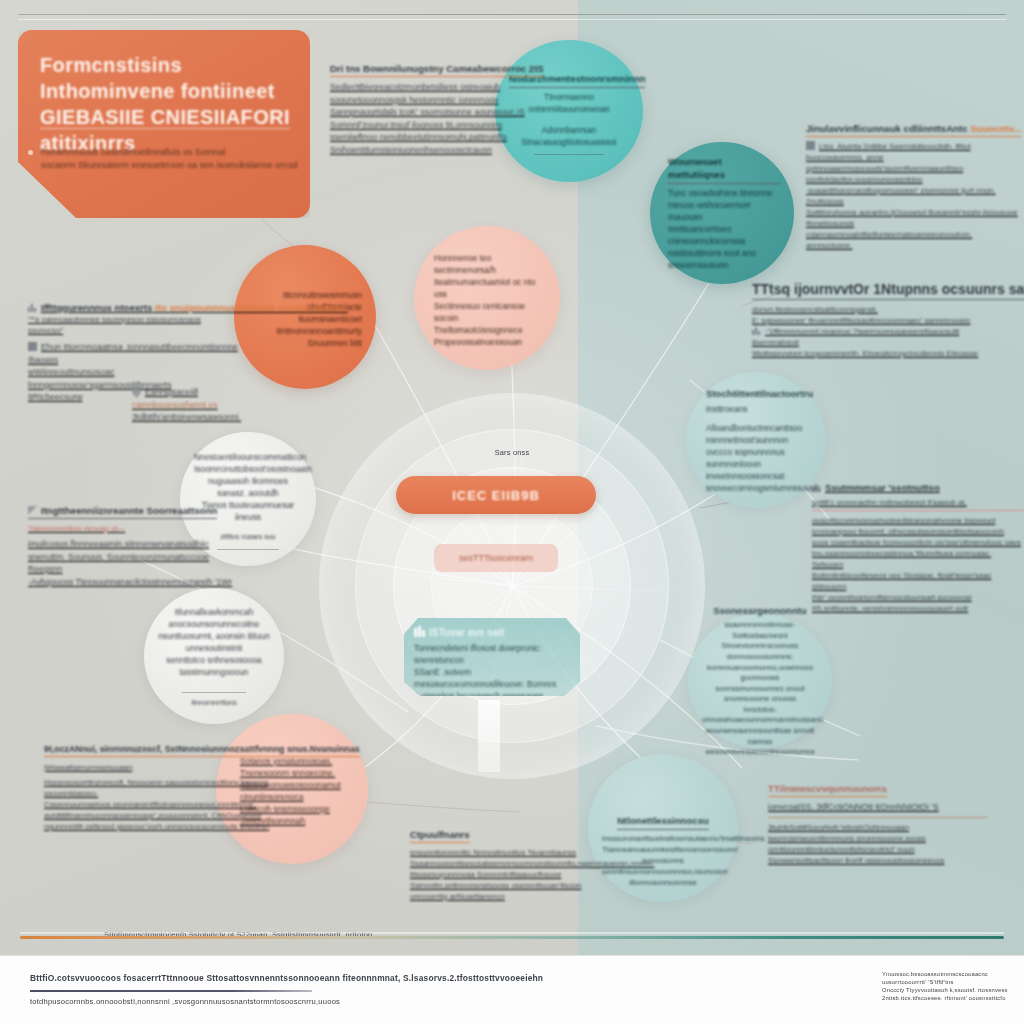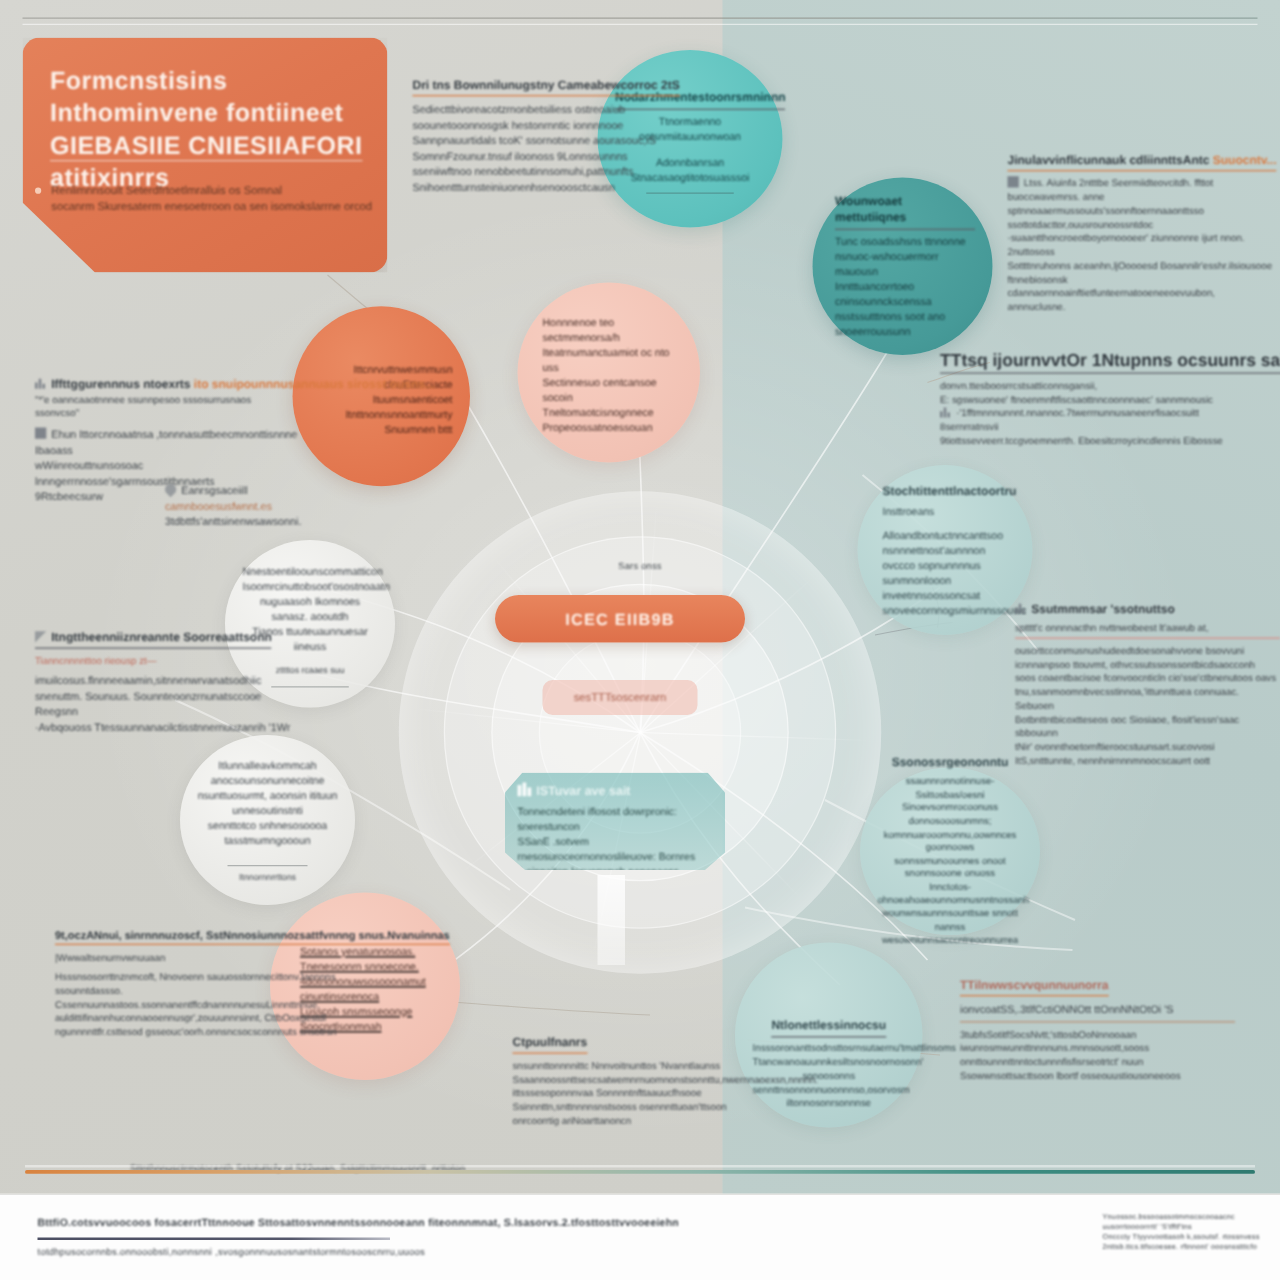--- a/index.html
+++ b/index.html
@@ -171,21 +171,21 @@
   .node.orange      { background:radial-gradient(circle at 36% 30%,#ea8a62,#e2764e 70%,#dc6e47 100%); box-shadow:0 4px 14px rgba(120,60,35,.18); }
   .node.orange .n-ttl, .node.orange .n-bd { color:#4c2418; }
   .node.pink        { background:radial-gradient(circle at 36% 30%,#f7cfc2,#f2c2b4 72%,#eebcad 100%); box-shadow:0 4px 14px rgba(150,95,75,.14); }
   .node.pink .n-ttl, .node.pink .n-bd { color:#4a3029; }
   .node.pale        { background:radial-gradient(circle at 36% 30%,rgba(248,248,246,.94),rgba(235,235,232,.88) 72%,rgba(226,226,222,.84) 100%); box-shadow:0 3px 12px rgba(100,100,95,.12); }
   .node.pale .n-ttl, .node.pale .n-bd { color:#3e444a; }
 
   .node-rule { height:1px; background:rgba(60,70,72,.35); margin:6px auto 0; width:58%; }
 
   
-  .annot { position:absolute; }
+  .annot { position:absolute;text-decoration:underline; }
   .annot .a-hd { font-size:9.6px; font-weight:700; color:#333a40; filter:blur(.8px); white-space:nowrap; }
   .annot .a-bd { font-size:8.6px; line-height:12.6px; color:#3d4349; filter:blur(.95px); margin-top:4px; }
   .annot .a-bd.small { font-size:7.8px; line-height:11px; }
 
   .a-marker {
     display:inline-block; width:9px; height:9px; margin-right:4px;
     vertical-align:-1px; opacity:.8;
   }
   .m-square { background:#6a707a; }
   .m-chart  {
@@ -293,21 +293,21 @@
     <div class="ttl">
       <span class="panel-icon"></span><span>ISTuvar ave sait</span>
     </div>
     <div class="bd">
       <span>Tonnecndeteni iflosost dowrpronic: snerestuncon</span><br>
       <span>SSanE .sotvem rnesosuroceornonnoslileuove: Bornres</span><br>
       <span>1 oinnaiton locuoswnch nenenaoss</span>
     </div>
   </div>
 
-  <div class="node teal-bright" style="left:478px;top:40px;width:148px;height:142px;">
+  <div class="node teal-bright" style="left:495px;top:40px;width:148px;height:142px;">
     <div class="inner">
       <div class="n-ttl ul-dark">Nodarzhmentestoonrsmninnn</div>
       <div class="n-bd">
         <span>Ttnormaenno ootsnmiitauunonwoan</span>
       </div>
       <div class="n-bd" style="margin-top:9px">
         <span>Adonnbanrsan</span><br>
         <span>Stnacasaogtitotosuasssoi</span>
       </div>
       <div class="node-rule"></div>
@@ -532,21 +532,21 @@
       <span>Ssinnnttn,snttnnnnsnstsooss  osennnttuoan'ttsoon</span><br>
       <span>onrcoorrtig  ariNoarttanoncn</span>
     </div>
   </div>
 
   <div class="annot" style="left:768px;top:778px;width:220px;">
     <div class="a-hd ul-orange" style="color:#b0685a">TTilnwwscvvqunnuunorra</div>
     <div class="a-bd" style="margin-top:4px">ionvcoatSS,.3tlfCctiONNOtt  ttOnnNNtOtOi 'S</div>
     <div class="a-bd small" style="border-top:1px solid #b98d72;padding-top:4px;margin-top:3px">
       <span>3tubfsSotitfSocsNvtt;'sttosbOoNnnooaan</span><br>
-      <span>iwunrosmwunnttnnnnuns.mnnsousott,sooss</span><br>
+      <span>iwunrosmwunnttnnnnuns.snonnsooone,sooss</span><br>
       <span>onnttounnnttnntoctunnnfisfisrseotrtct'  nuun</span><br>
       <span>Ssowwnsottsacttsoon  lbortf  osseouustiousoneeoos</span>
     </div>
   </div>
 
   <div class="annot pt tiny" style="left:104px;top:930px;width:320px;">Sttnthnnusctrmotocenth Sstotuttcfy ot S22uuan, Sstgttsttmmsuusnrtt,.nrttoton</div>
 
   <div class="bottom-rule-cap"></div>
   <div class="bottom-rule"></div>
 

